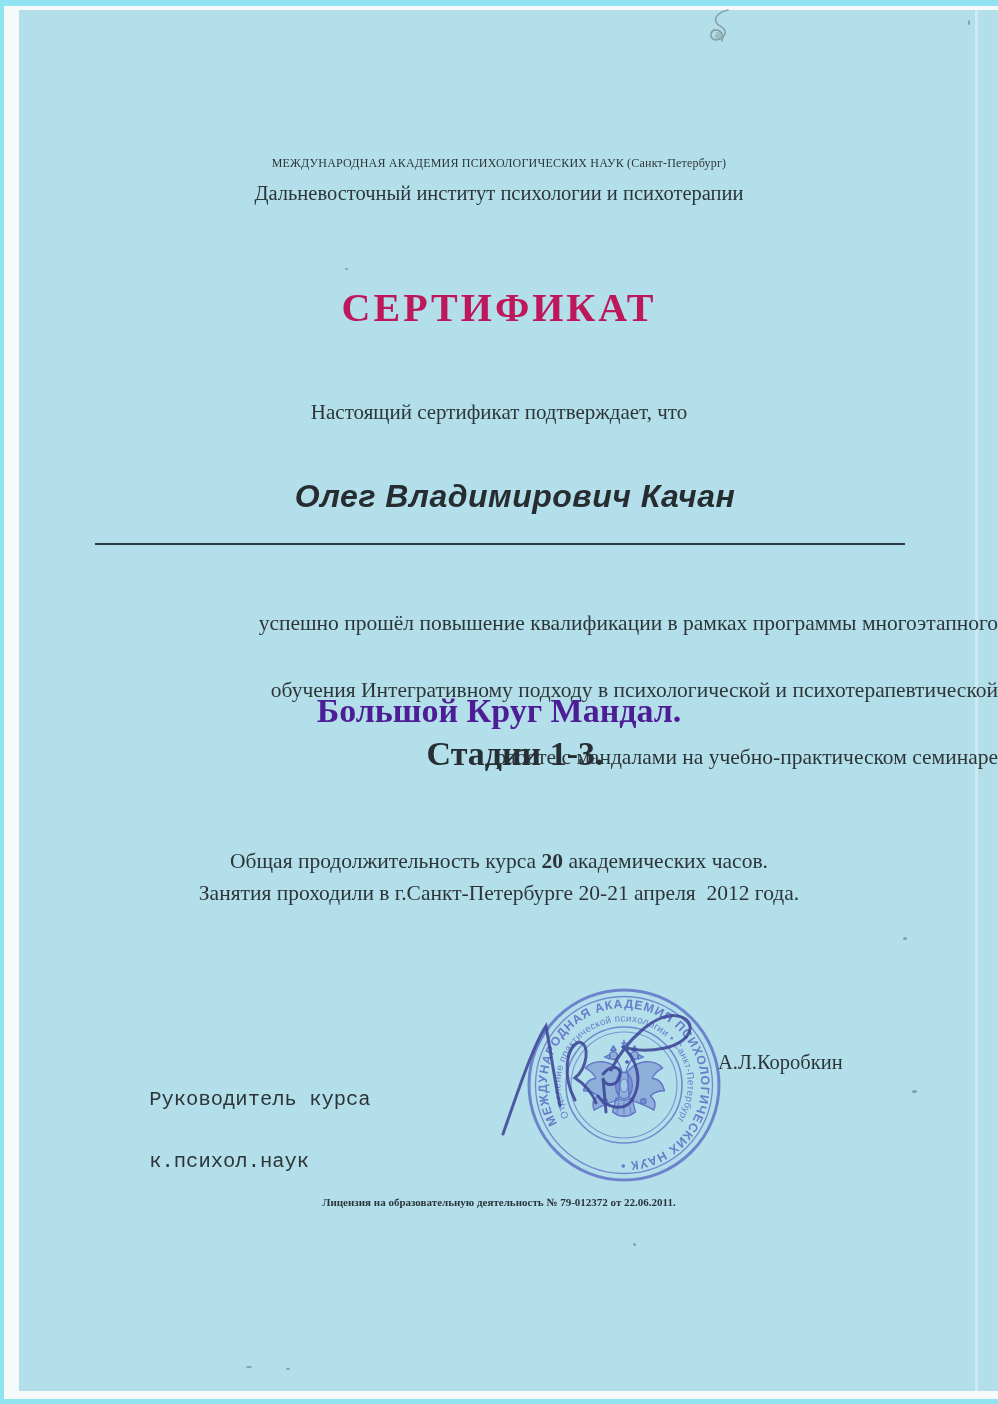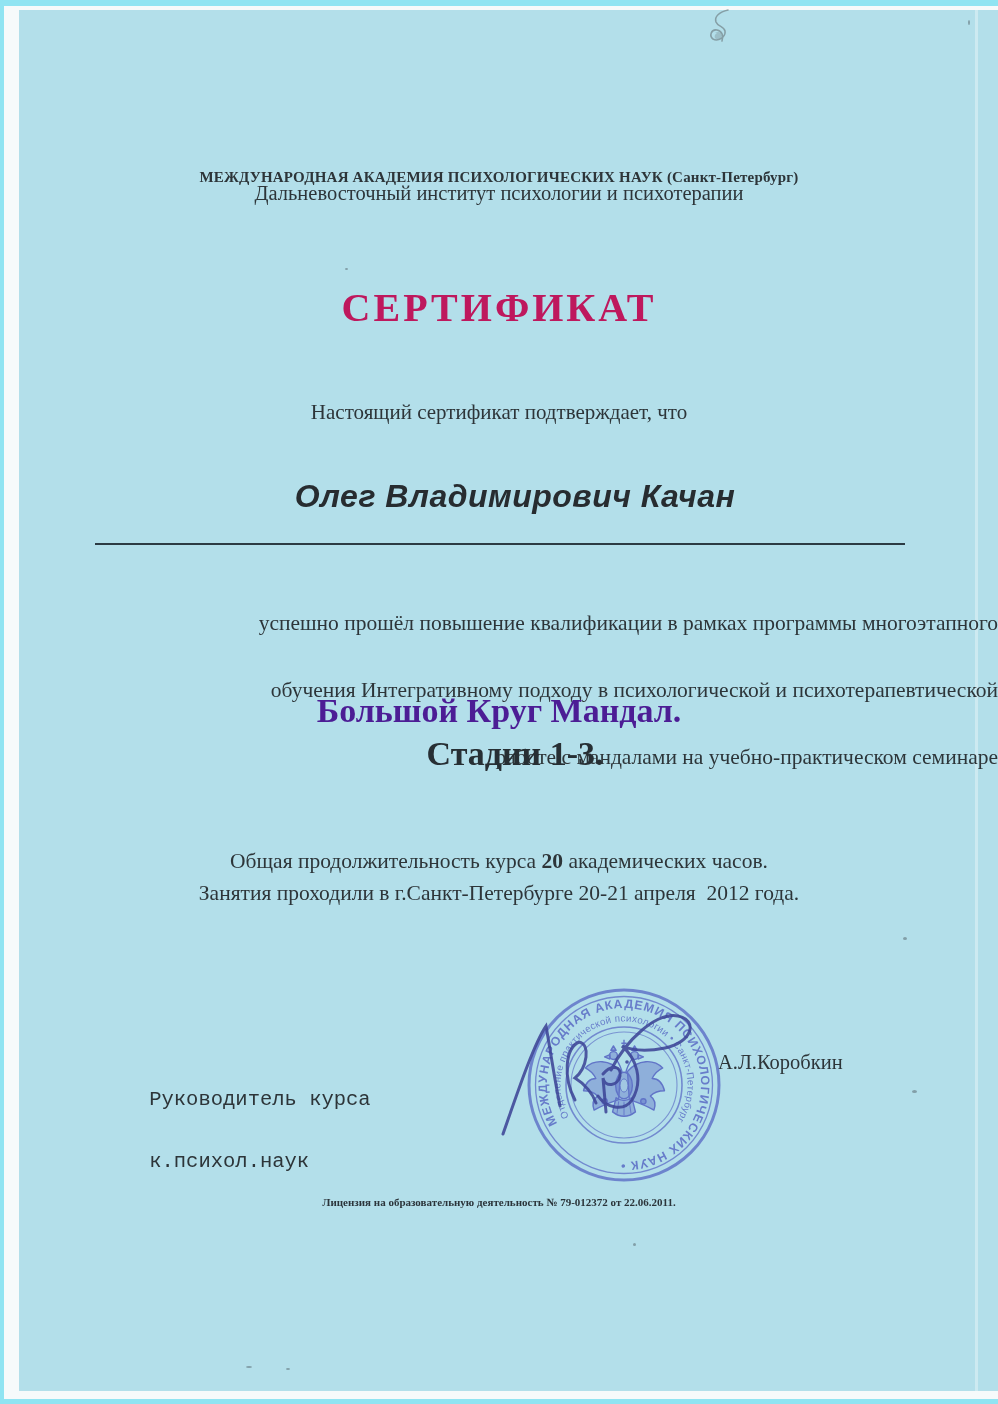--- a/index.html
+++ b/index.html
@@ -20,21 +20,21 @@
     background:linear-gradient(180deg,#bce4ee 0%,#b3dfea 12%,#b0ddе8 55%,#abdae6 100%);
   }
   .paper-fold{
     position:absolute;top:10px;left:975px;width:3px;height:1381px;
     background:rgba(255,255,255,0.35);
   }
   .txt{
     position:absolute;left:0;width:998px;
     text-align:center;color:#2d3539;white-space:pre-wrap;
   }
-  .org-name{top:169px;font-size:15px;font-weight:bold;letter-spacing:0.2px;}
+  .org-name{top:156px;font-size:12px;font-weight:normal;letter-spacing:0.2px;}
   .institute-name{top:182px;font-size:20.5px;}
   .cert-title{top:284px;font-size:40px;font-weight:bold;letter-spacing:3px;color:#be185d;}
   .statement{top:400px;font-size:21px;}
   .recipient{
     top:478px;font-size:32px;font-weight:bold;font-style:italic;
     font-family:"Liberation Sans","DejaVu Sans",sans-serif;
     color:#272c30;letter-spacing:0.5px;padding-left:16px;
   }
   .rule{
     position:absolute;top:543px;left:95px;width:810px;height:2px;

